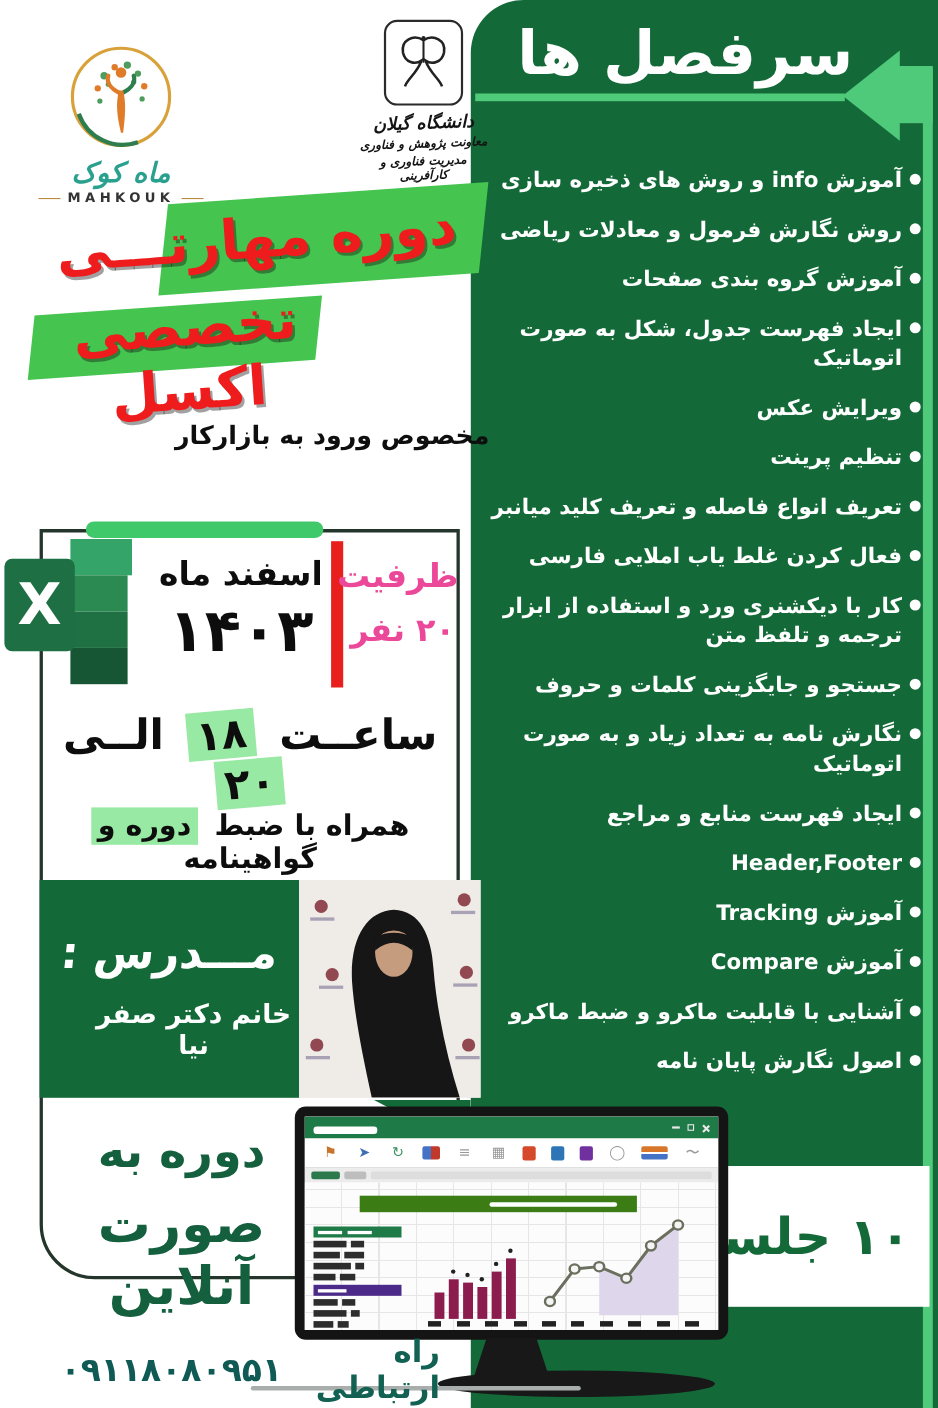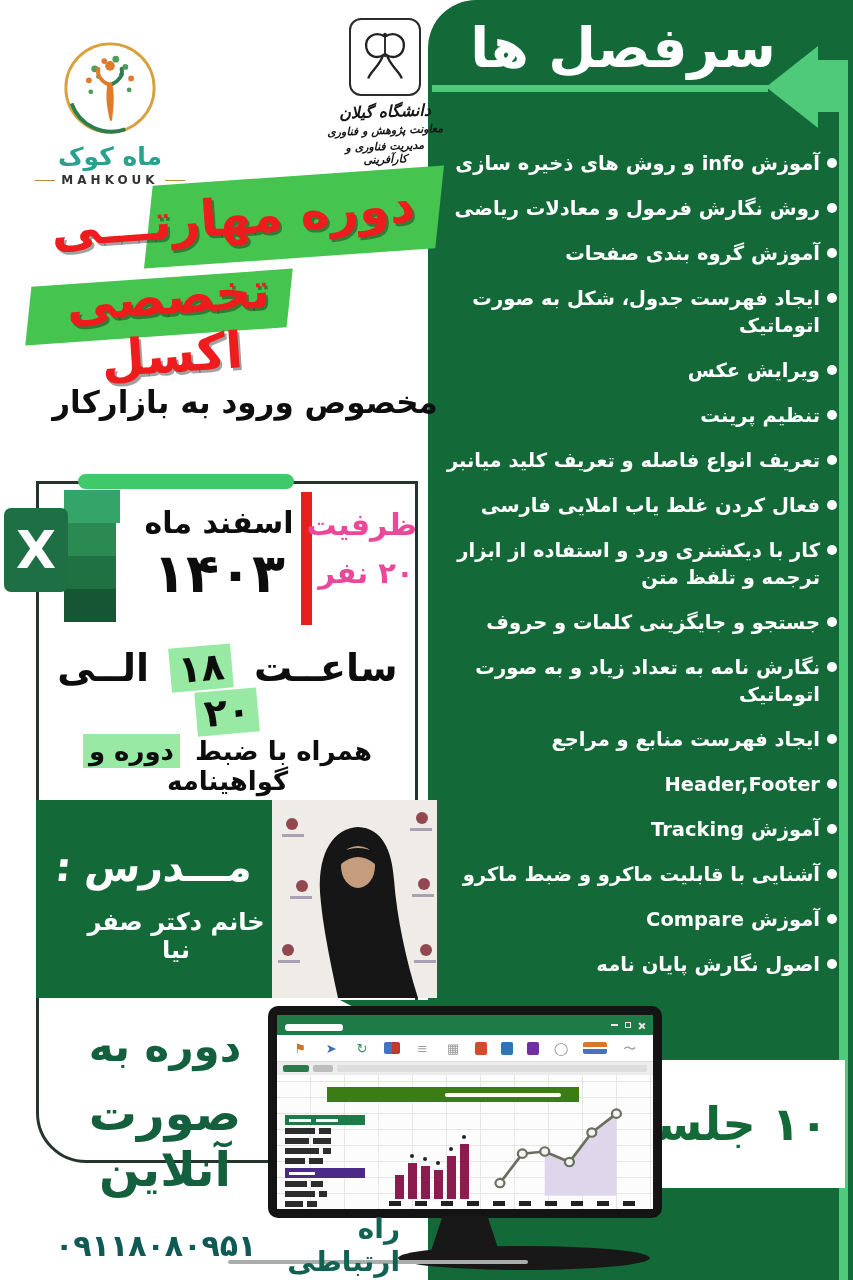--- a/index.html
+++ b/index.html
@@ -26,34 +26,34 @@
   .arrow-head{position:absolute;left:338px;top:46px;width:0;height:0;border-top:41px solid transparent;border-bottom:41px solid transparent;border-right:52px solid var(--accent-light-green);}
   .arrow-tail{position:absolute;left:386px;top:60px;width:34px;height:52px;background:var(--accent-light-green);}
   .topics-heading{position:absolute;left:40px;top:16px;width:310px;text-align:center;font-size:55px;font-weight:bold;color:#fff;direction:rtl;z-index:2;}
   .topics{position:absolute;left:8px;top:150px;width:404px;}
   .topic{direction:ltr;display:flex;align-items:flex-start;margin-bottom:18px;}
   .topic-text{flex:1;direction:rtl;text-align:right;color:#fff;font-weight:bold;font-size:19.5px;line-height:27px;}
   .bullet{width:10px;height:10px;border-radius:50%;background:#fff;margin:8px 3px 0 7px;flex:0 0 auto;}
 
   
   .mahkouk{position:absolute;left:35px;top:40px;width:150px;text-align:center;}
-  .mk-fa{color:#2aa08f;font-size:25px;font-weight:bold;direction:rtl;margin-top:2px;}
+  .mk-fa{color:#2aa08f;font-size:25px;font-weight:bold;direction:rtl;margin-top:2px;font-style:italic;}
   .mk-en{display:flex;align-items:center;gap:6px;color:#333;font-size:12px;letter-spacing:4px;font-weight:bold;margin-top:2px;}
   .mk-en::before,.mk-en::after{content:"";flex:1;height:1px;background:#b98b3e;}
   .uni{position:absolute;left:322px;top:18px;width:126px;text-align:center;direction:rtl;}
   .uni-box{width:72px;height:78px;margin:0 auto;border:2px solid #2b2b2b;border-radius:12px;display:flex;align-items:center;justify-content:center;background:#fff;}
   .uni-l1{font-size:16px;font-weight:bold;font-style:italic;color:#141414;margin-top:6px;transform:rotate(-2deg);}
   .uni-l2,.uni-l3{font-size:11px;font-weight:bold;font-style:italic;color:#141414;margin-top:3px;transform:rotate(-2deg);}
 
   
   .t1-hl{position:absolute;left:148px;top:176px;width:292px;height:82px;background:var(--title-highlight-green);transform:rotate(-4deg) skewX(-10deg);}
   .t1{position:absolute;left:18px;top:188px;width:430px;font-size:50px;font-weight:bold;color:var(--title-red);transform:rotate(-4deg);direction:rtl;text-align:center;text-shadow:2px 3px 0 rgba(20,20,20,.4);}
   .t2-hl{position:absolute;left:28px;top:278px;width:262px;height:58px;background:var(--title-highlight-green);transform:rotate(-4deg) skewX(-10deg);}
   .t2{position:absolute;left:0;top:268px;width:340px;font-size:50px;font-weight:bold;color:var(--title-red);transform:rotate(-4deg);direction:rtl;text-align:center;text-shadow:2px 3px 0 rgba(20,20,20,.4);}
-  .subtitle{position:absolute;left:45px;top:384px;width:400px;font-size:31px;font-weight:bold;color:#0e0e0e;direction:rtl;text-align:center;}
+  .subtitle{position:absolute;left:45px;top:384px;width:400px;font-size:23px;font-weight:bold;color:#0e0e0e;direction:rtl;}
 
   
   .frame{position:absolute;left:36px;top:481px;width:382px;height:682px;border:3px solid #24352b;border-radius:0 0 0 50px;}
   .deco-bar{position:absolute;left:78px;top:474px;width:216px;height:15px;border-radius:8px;background:#3fc96a;}
   .xl-panes{position:absolute;left:64px;top:490px;width:56px;height:132px;display:flex;flex-direction:column;align-items:flex-start;}
   .xl-panes div{height:33px;}
   .xp1{width:100%;background:#35a469;}
   .xp2{width:92%;background:#2a8a52;}
   .xp3{width:92%;background:#1f7042;}
   .xp4{width:92%;background:#175634;}
@@ -202,25 +202,25 @@
         </div>
         <div class="topic">
           <span class="topic-text">Header,Footer</span>
           <span class="bullet"></span>
         </div>
         <div class="topic">
           <span class="topic-text">آموزش Tracking</span>
           <span class="bullet"></span>
         </div>
         <div class="topic">
+          <span class="topic-text">آموزش Compare</span>
+          <span class="bullet"></span>
+        </div>
+        <div class="topic">
           <span class="topic-text">آشنایی با قابلیت ماکرو و ضبط ماکرو</span>
-          <span class="bullet"></span>
-        </div>
-        <div class="topic">
-          <span class="topic-text">آموزش Compare</span>
           <span class="bullet"></span>
         </div>
         <div class="topic">
           <span class="topic-text">اصول نگارش پایان نامه</span>
           <span class="bullet"></span>
         </div>
       </div>
   </div>
 
   <div class="mahkouk">

